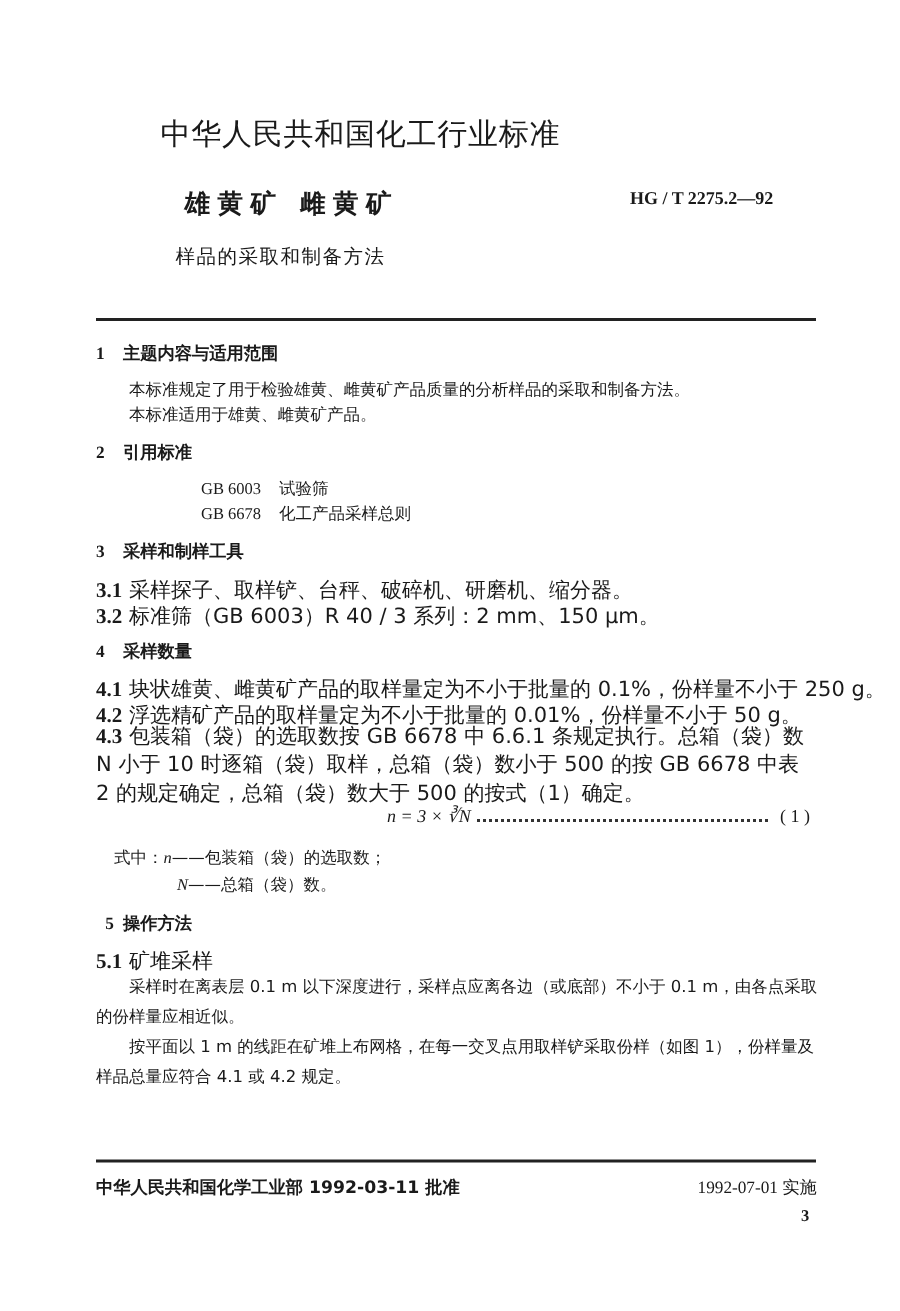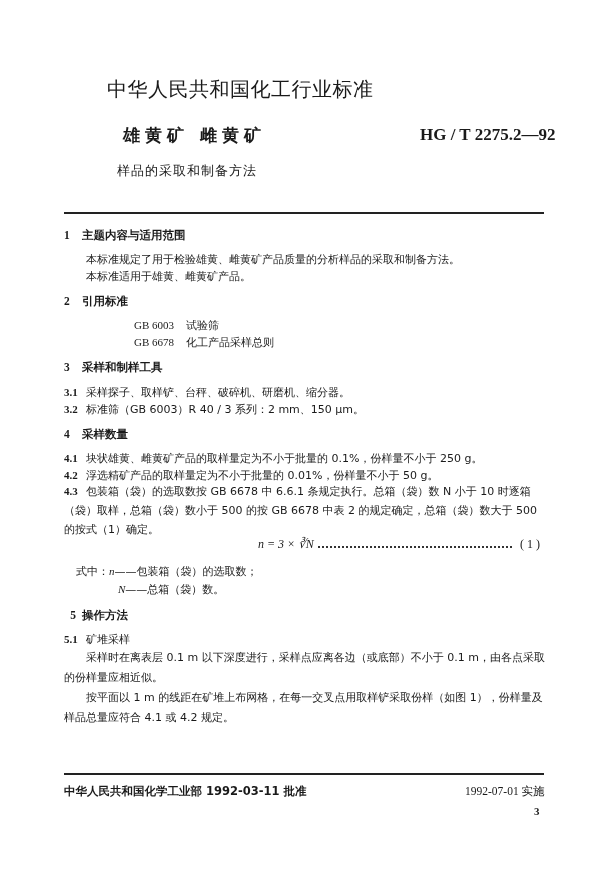--- a/index.html
+++ b/index.html
@@ -4,28 +4,28 @@
   <style>
     html, body { margin: 0; padding: 0; }
     body {
       width: 600px; height: 874px; background: #ffffff; position: relative; overflow: hidden;
       font-family: "DejaVu Serif", "Liberation Serif", serif; color: #1a1a1a;
     }
     .abs { position: absolute; white-space: nowrap; }
     .org { left: 107px; top: 76px; font-family: "DejaVu Sans", sans-serif; font-size: 20px; letter-spacing: 0.5px; }
     .title1 { left: 123px; top: 124px; font-family: "DejaVu Sans", sans-serif; font-size: 17px; font-weight: bold; letter-spacing: 5px; }
     .title2 { left: 117px; top: 162px; font-family: "DejaVu Sans", sans-serif; font-size: 13px; letter-spacing: 1px; }
-    .code { left: 420px; top: 125px; font-family: "Liberation Serif", serif; font-weight: bold; font-size: 17px; }
+    .code { left: 420px; top: 125px; font-family: "Liberation Serif", serif; font-weight: bold; font-size: 12px; }
     .rule { left: 64px; width: 480px; height: 0; border-top: 2px solid #222; }
     .rule.top { top: 212px; }
     .rule.bottom { top: 773px; }
     .sec { font-size: 11.5px; font-weight: bold; font-family: "DejaVu Sans", sans-serif; }
     .sec .num { display: inline-block; width: 18px; font-family: "Liberation Serif", serif; }
     .p { font-size: 11px; font-family: "DejaVu Sans", sans-serif; }
-    .clause { font-size: 11px; font-family: "DejaVu Sans", sans-serif; }
+    .clause { font-size: 14px; font-family: "DejaVu Sans", sans-serif; }
     .clause .num { display: inline-block; width: 22px; font-weight: bold; font-family: "Liberation Serif", serif; }
     .wrap { white-space: normal; width: 482px; line-height: 20px; }
     .ref .code-ref { display: inline-block; width: 52px; font-family: "Liberation Serif", serif; padding-left: 48px; }
     .formula { left: 258px; top: 537px; font-size: 12px; font-family: Liberation Serif, serif; width: 282px; display: flex; }
     .formula .eq { font-style: italic; }
     .formula .dots { flex: 1; border-bottom: 2px dotted #333; margin: 0 8px 4px 4px; }
     .footer-left { left: 64px; top: 784px; font-size: 11.5px; font-family: "DejaVu Sans", sans-serif; font-weight: bold; }
     .footer-right { left: 465px; top: 784px; font-size: 11.5px; font-family: Liberation Serif, serif; }
     .page-no { left: 534px; top: 805px; font-size: 11px; font-family: "Liberation Serif", serif; font-weight: bold; }
   </style>

